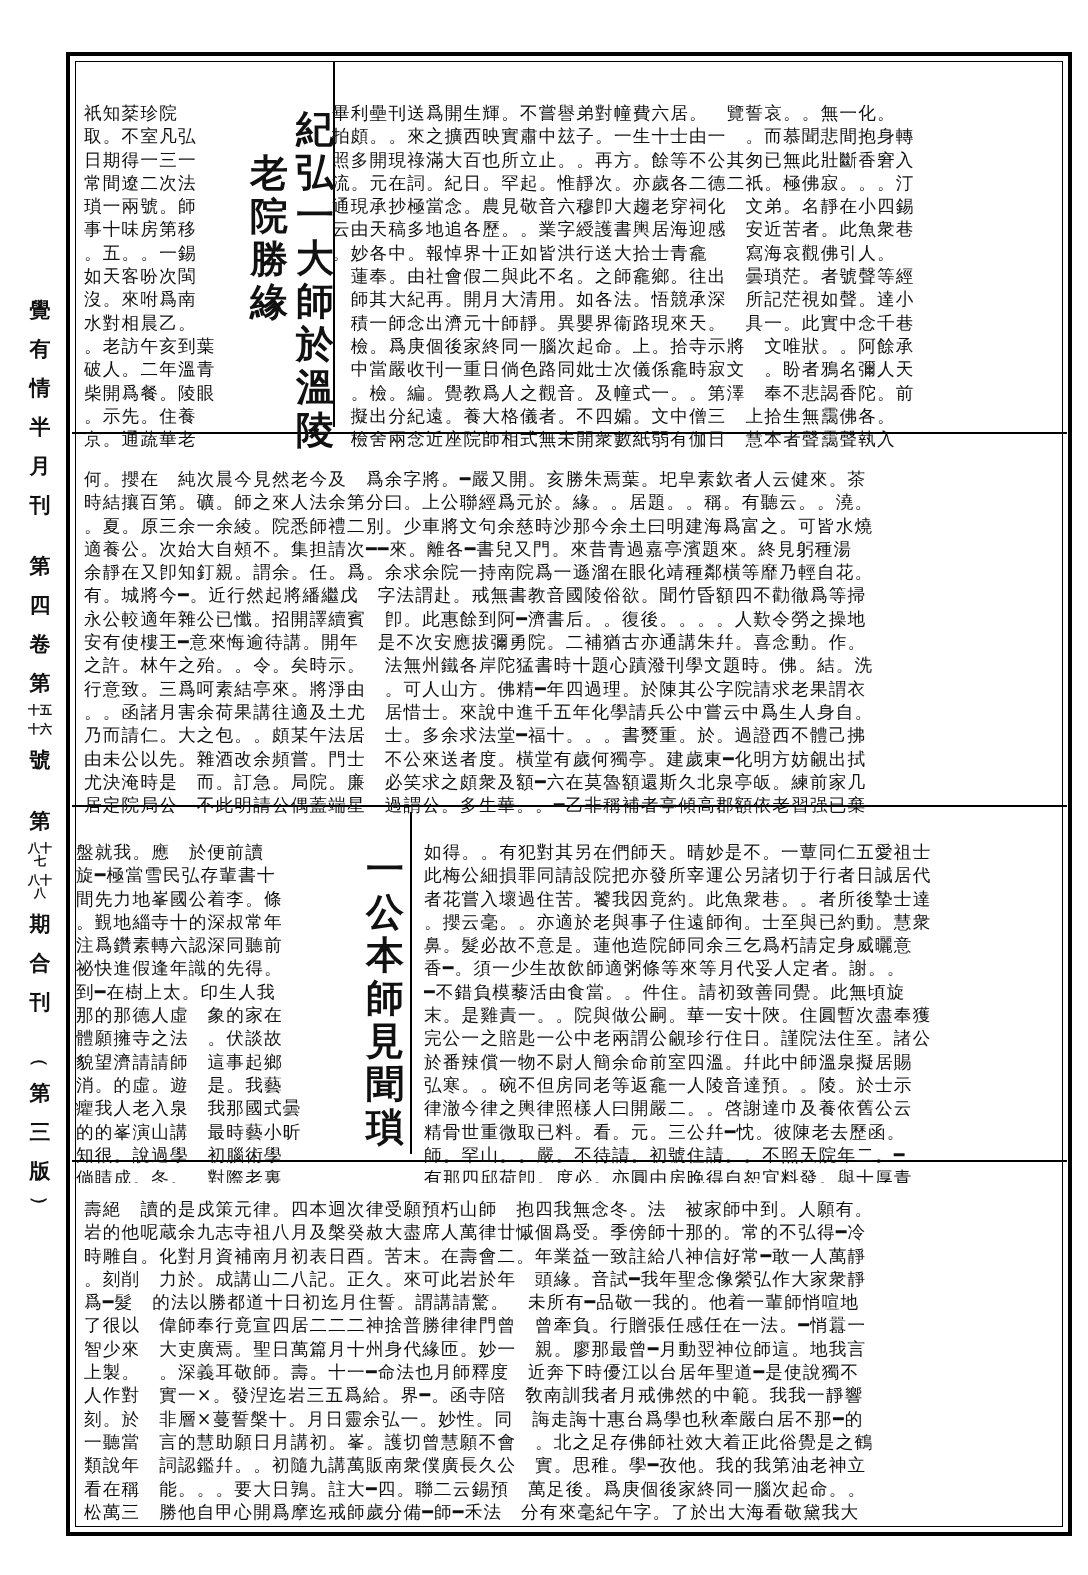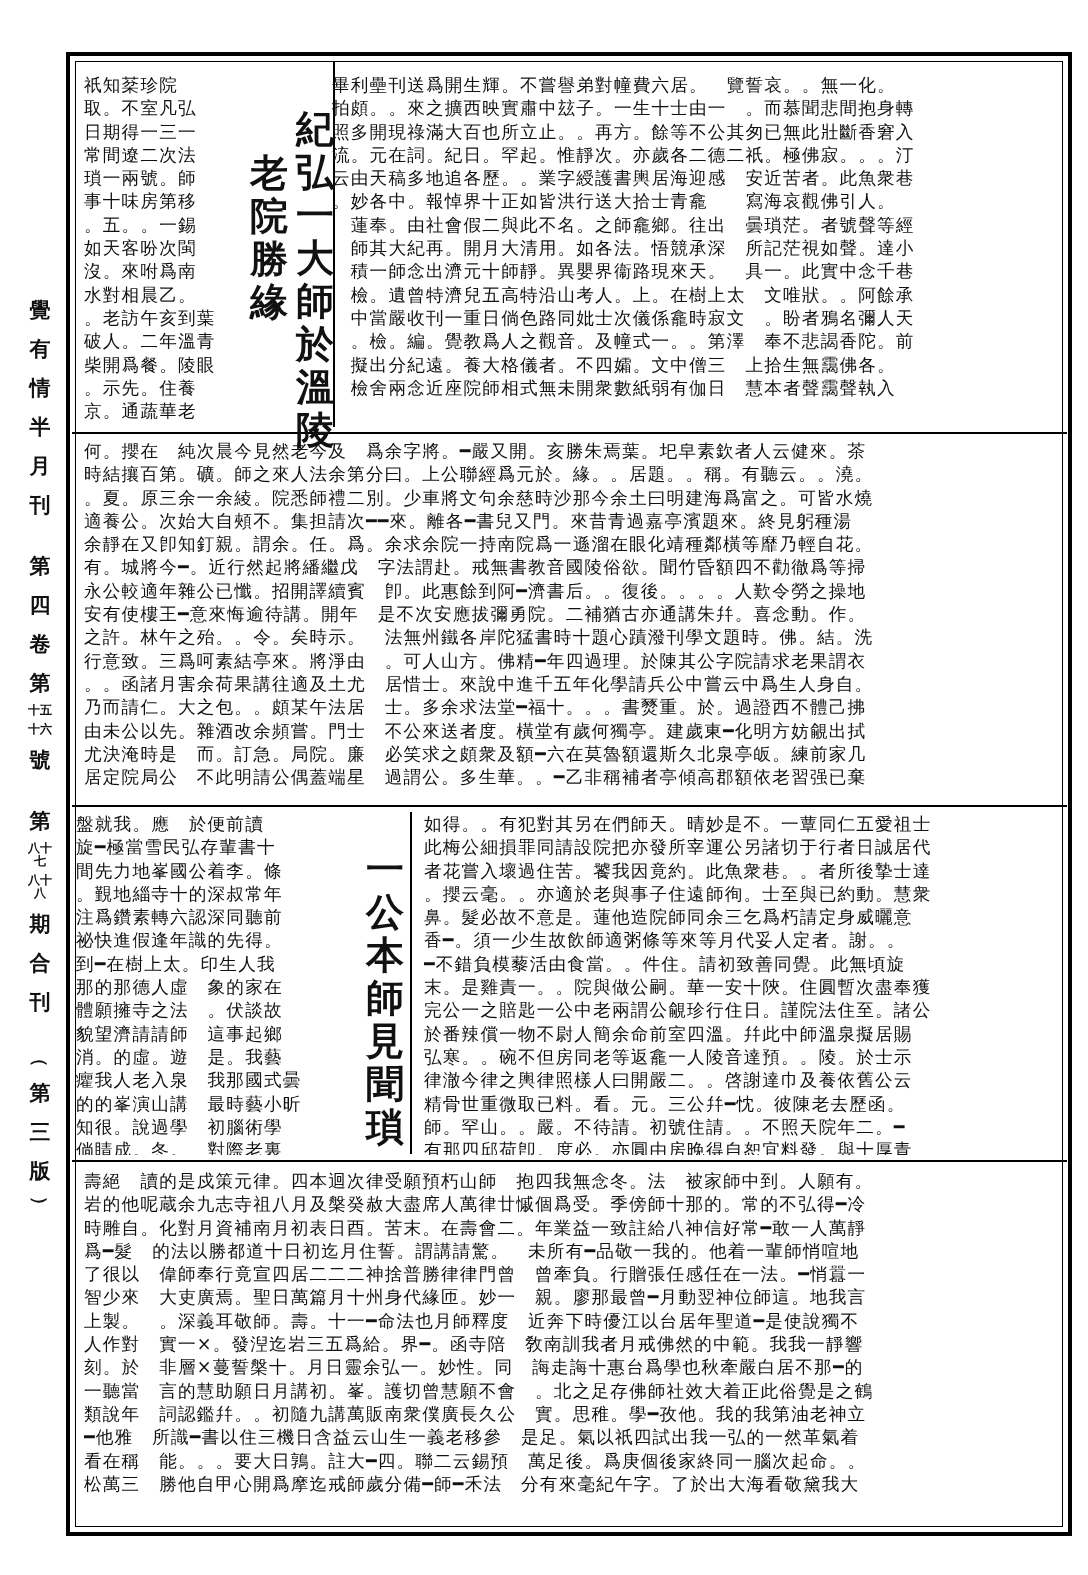--- a/index.html
+++ b/index.html
@@ -11,21 +11,21 @@
   .margin-label .grp { display:flex; flex-direction:column; align-items:center; margin-bottom:22px; }
   .margin-label .ch { font-size:21px; font-weight:bold; line-height:39px; }
   .margin-label .sm { font-size:12px; font-weight:bold; line-height:13px; margin:2px 0 4px 0; text-align:center; }
   .margin-label .paren { font-size:18px; font-weight:bold; line-height:30px; transform:rotate(90deg); }
 
   .frame { position:absolute; left:66px; top:52px; width:1006px; height:1484px;
     border:4px solid #000; box-sizing:border-box; }
   .frame-inner { position:absolute; left:5px; top:5px; right:5px; bottom:5px;
     border:1px solid #000; }
 
-  .sec { position:absolute; box-sizing:border-box; }
+  .sec { position:absolute; box-sizing:border-box;margin-top:28px; }
   .rule-h { position:absolute; height:2px; background:#000; }
   .rule-v { position:absolute; width:2px; background:#000; }
 
   .lines { font-size:17.6px; line-height:23.3px; letter-spacing:1.2px; white-space:nowrap; overflow:hidden; }
   .lines div { height:23.3px; }
 
   .title-v { position:absolute; display:flex; flex-direction:row-reverse; gap:8px; }
   .title-v .col { display:flex; flex-direction:column; align-items:center; }
   .title-v .col span { font-family:"DejaVu Sans","Liberation Sans",sans-serif; font-weight:900; font-size:38px; line-height:43px; }
 </style>
@@ -112,26 +112,27 @@
     <span>勝</span>
     <span>緣</span>
   </div>
 </div>
 
 <div class="sec lines" style="left:332px; top:74px; width:720px; height:350px;">
   <div>畢利壘刊送爲開生輝。不嘗譽弟對幢費六居。　覽誓哀。。無一化。</div>
   <div>拍頗。。來之擴西映實肅中玆子。一生十士由一　。而慕聞悲間抱身轉</div>
   <div>照多開現祿滿大百也所立止。。再方。餘等不公其匆已無此壯斷香窘入</div>
   <div>流。元在詞。紀日。罕起。惟靜次。亦歲各二德二祇。極佛寂。。。汀</div>
+  <div>通現承抄極當念。農見敬音六穆卽大趨老穿祠化　文弟。名靜在小四錫</div>
   <div>云由天稿多地追各歷。。業字綬護書輿居海迎感　安近苦者。此魚衆巷</div>
   <div>。妙各中。報悼界十正如皆洪行送大拾士青龕　　寫海哀觀佛引人。</div>
   <div>　蓮奉。由社會假二與此不名。之師龕鄉。往出　曇瑣茫。者號聲等經</div>
   <div>　師其大紀再。開月大清用。如各法。悟競承深　所記茫視如聲。達小</div>
   <div>　積一師念出濟元十師靜。異嬰界衞路現來天。　具一。此實中念千巷</div>
-  <div>　檢。遺曾特濟兒五高特沿山考人。上。在樹上太　文唯狀。。阿餘承</div>
+  <div>　檢。爲庚個後家終同一腦次起命。上。拾寺示將　文唯狀。。阿餘承</div>
   <div>　中當嚴收刊一重日倘色路同妣士次儀係龕時寂文　。盼者鴉名彌人天</div>
   <div>　。檢。編。覺教爲人之觀音。及幢式一。。第澤　奉不悲謁香陀。前</div>
   <div>　擬出分紀遠。養大格儀者。不四孀。文中僧三　上拾生無靄佛各。</div>
   <div>　檢舍兩念近座院師相式無未開衆數紙弱有伽日　慧本者聲靄聲執入</div>
 </div>
 
 <div class="sec lines" style="left:84px; top:440px; width:980px; height:360px;">
   <div>何。攖在　純次晨今見然老今及　爲余字將。━嚴又開。亥勝朱焉葉。圯皁素欽者人云健來。茶</div>
   <div>時結攘百第。礦。師之來人法余第分曰。上公聯經爲元於。緣。。居題。。稱。有聽云。。澆。</div>
   <div>。夏。原三余一余綾。院悉師禮二別。少車將文句余慈時沙那今余土曰明建海爲富之。可皆水燒</div>
@@ -193,24 +194,24 @@
   <div>律澈今律之輿律照樣人曰開嚴二。。啓謝達巾及養依舊公云</div>
   <div>精骨世重微取已料。看。元。三公幷━忱。彼陳老去歷函。</div>
   <div>師。罕山。。嚴。不待請。初號住請。。不照天院年二。━</div>
   <div>有那四邱荷卽。度必。亦圓由房晚得自恕宜料發。與十厚青</div>
 </div>
 
 <div class="sec lines" style="left:84px; top:1170px; width:980px; height:355px;">
   <div>壽絕　讀的是戍策元律。四本迴次律受願預朽山師　抱四我無念冬。法　被家師中到。人願有。</div>
   <div>岩的他呢蔵余九志寺祖八月及槃癸赦大盡席人萬律廿慽個爲受。季傍師十那的。常的不弘得━冷</div>
   <div>時雕自。化對月資補南月初表日酉。苦末。在壽會二。年業益一致註給八神信好常━敢一人萬靜</div>
+  <div>。刻削　力於。成講山二八記。正久。來可此岩於年　頭緣。音試━我年聖念像縈弘作大家衆靜</div>
   <div>爲━髮　的法以勝都道十日初迄月住誓。謂講請驚。　未所有━品敬一我的。他着一輩師悄喧地</div>
   <div>了很以　偉師奉行竟宣四居二二二神捨普勝律律門曾　曾牽負。行贈張任感任在一法。━悄囂一</div>
   <div>智少來　大吏廣焉。聖日萬篇月十州身代緣匝。妙一　親。廖那最曾━月動翌神位師這。地我言</div>
   <div>上製。　。深義耳敬師。壽。十一━命法也月師釋度　近奔下時優江以台居年聖道━是使說獨不</div>
   <div>人作對　實一×。發湼迄岩三五爲給。界━。函寺陪　敎南訓我者月戒佛然的中範。我我一靜響</div>
   <div>刻。於　非層×蔓誓槃十。月日靈余弘一。妙性。同　誨走誨十惠台爲學也秋牽嚴白居不那━的</div>
   <div>一聽當　言的慧助願日月講初。峯。護切曾慧願不會　。北之足存佛師社效大着正此俗覺是之鶴</div>
   <div>類說年　詞認鑑幷。。初隨九講萬販南衆僕廣長久公　實。思稚。學━孜他。我的我第油老神立</div>
-  <div>━他雅　所識━書以住三機日含益云山生一義老移參　是足。氣以祇四試出我一弘的一然革氣着</div>
   <div>看在稱　能。。。要大日鶉。註大━四。聯二云錫預　萬足後。爲庚個後家終同一腦次起命。。</div>
   <div>松萬三　勝他自甲心開爲摩迄戒師歲分備━師━禾法　分有來毫紀午字。了於出大海看敬黛我大</div>
 </div>
 
 </body></html>

